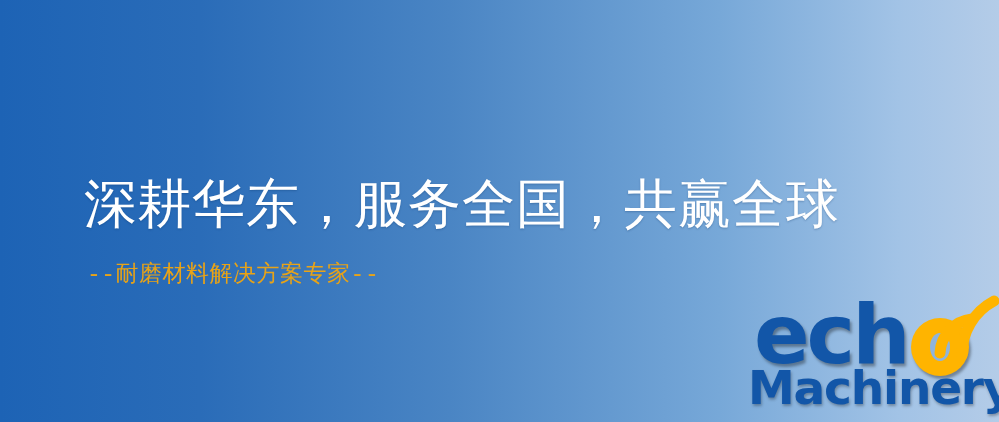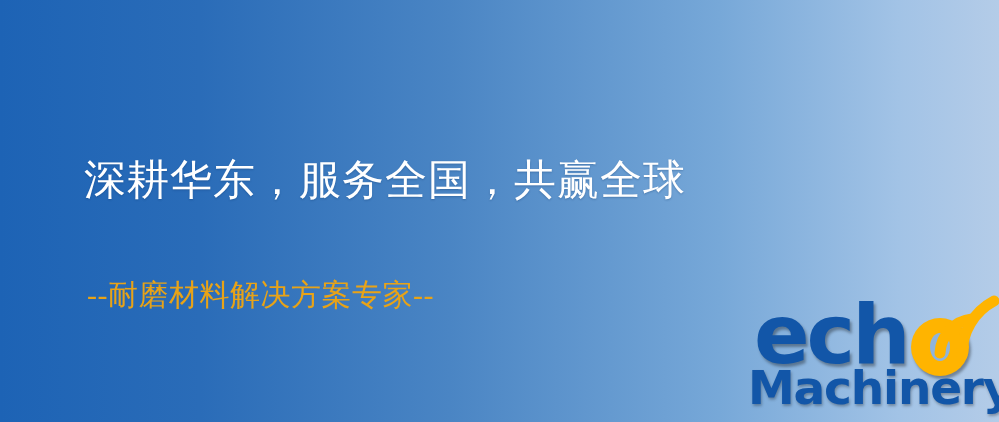--- a/index.html
+++ b/index.html
@@ -25,37 +25,37 @@
       #b4cce8 100%
     );
     font-family: "Liberation Sans", sans-serif;
     user-select: none;
   }
 
   
   #headline {
     position: absolute;
     left: 84px;
-    top: 144px;
+    top: 168px;
     font-family: "Liberation Serif", serif;
-    font-size: 42px;
+    font-size: 53px;
     line-height: 72px;
     letter-spacing: 1px;
     color: #ffffff;
     white-space: nowrap;
     text-shadow: 0 1px 2px rgba(10, 50, 100, 0.30);
   }
 
   
   #subtitle {
     position: absolute;
     left: 87px;
-    top: 280px;
-    font-family: Liberation Serif, serif;
-    font-size: 30px;
+    top: 260px;
+    font-family: Liberation Mono, monospace;
+    font-size: 23px;
     line-height: 30px;
     letter-spacing: 0.5px;
     color: #e8a317;
     white-space: nowrap;
   }
 
   
   #logo {
     position: absolute;
     left: 748px;

